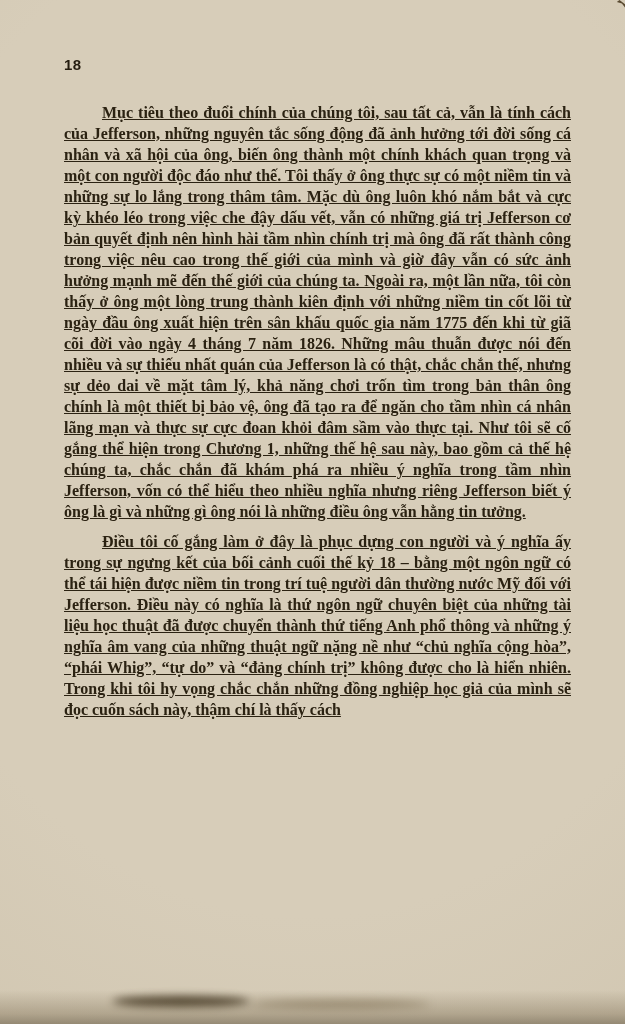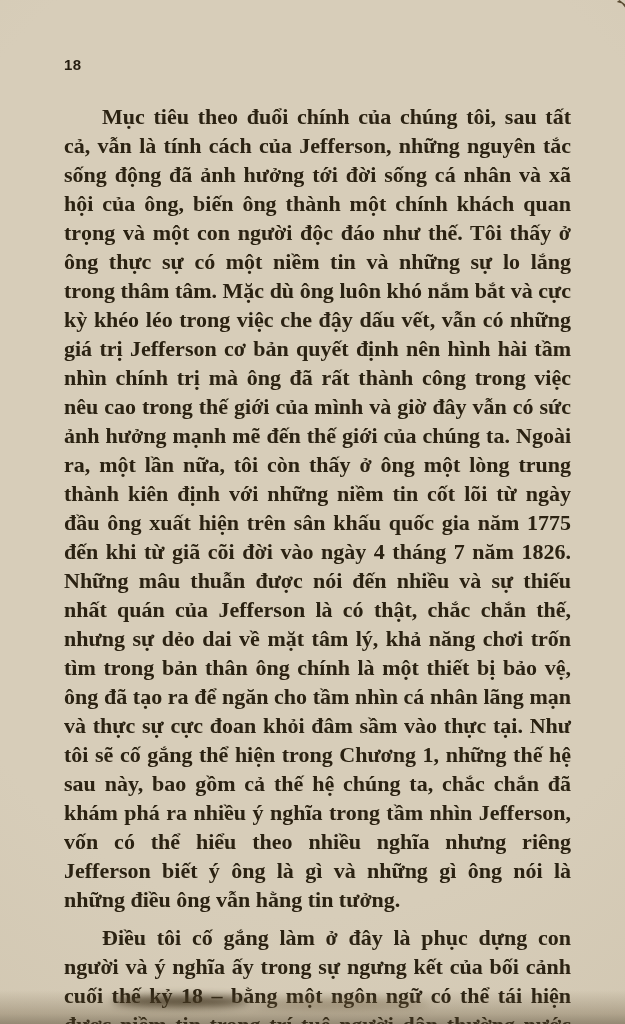--- a/index.html
+++ b/index.html
@@ -31,27 +31,28 @@
     color: #241c0f;
   }
   .body-text {
     position: absolute;
     left: 64px;
     top: 102px;
     width: 507px;
   }
   .body-text p {
     margin: 0 0 9px 0;
-    font-size: 22px;
-    line-height: 29px;
+    font-size: 16px;
+    line-height: 21px;
     text-align: justify;
     text-indent: 38px;
     font-weight: 600;
     color: #2b2212;
     text-rendering: optimizeLegibility;
+    text-decoration: underline;
   }
   
   .artifact-corner {
     position: absolute;
     top: 0;
     right: 0;
     width: 34px;
     height: 20px;
     background: #4d3d24;
     clip-path: polygon(28% 0, 55% 35%, 75% 5%, 100% 0, 100% 45%, 70% 60%, 45% 40%, 35% 18%, 20% 10%);

